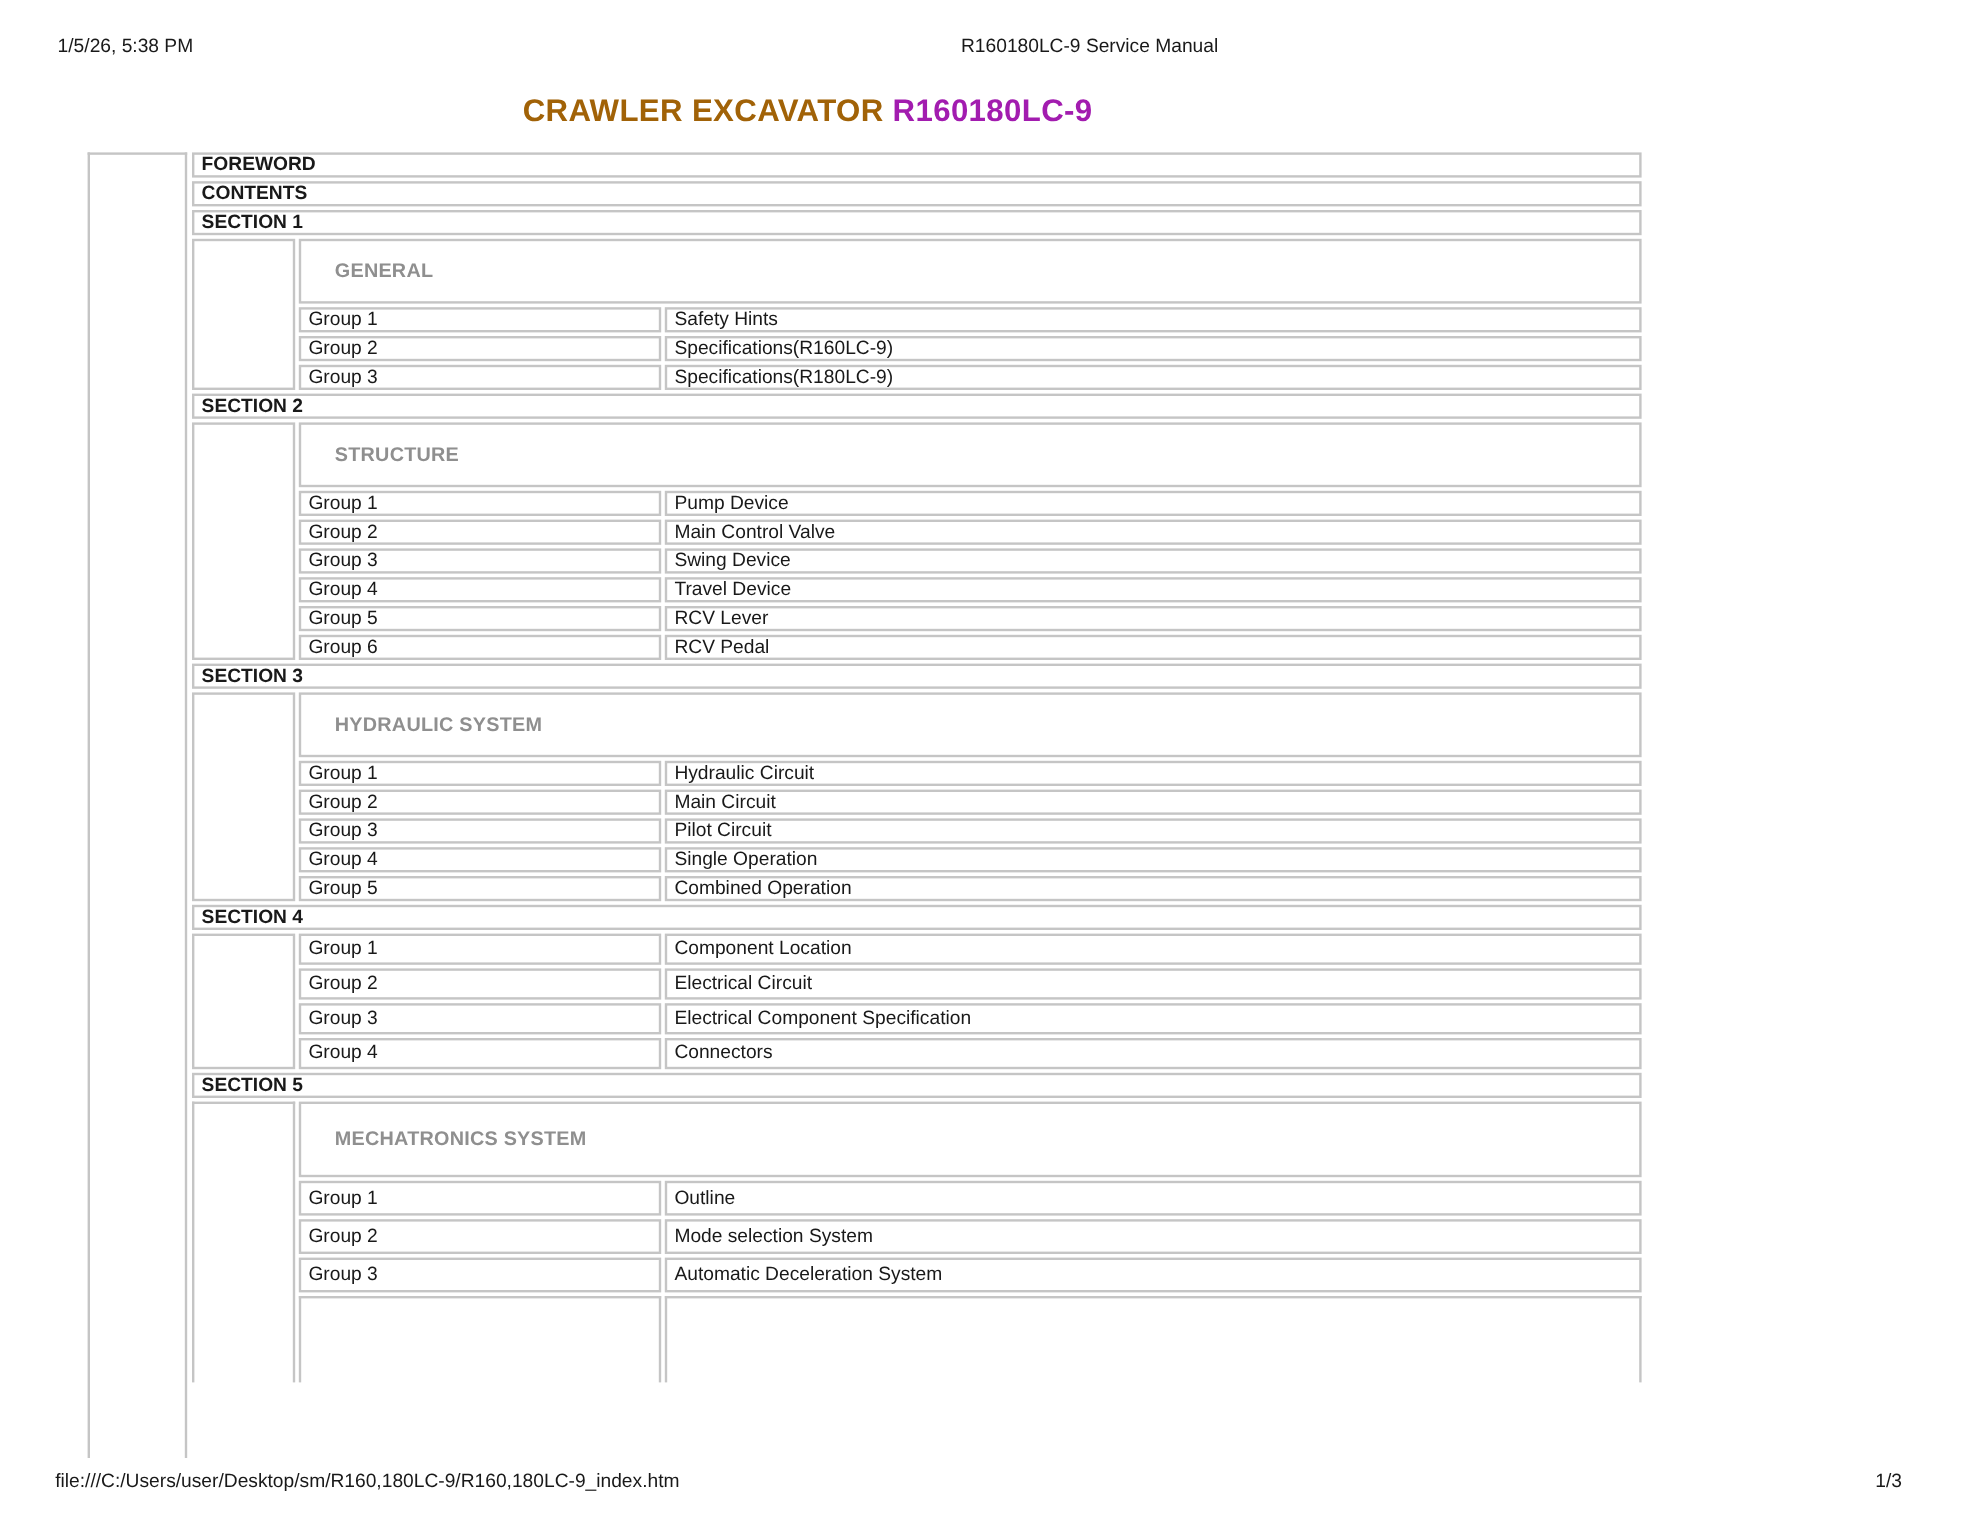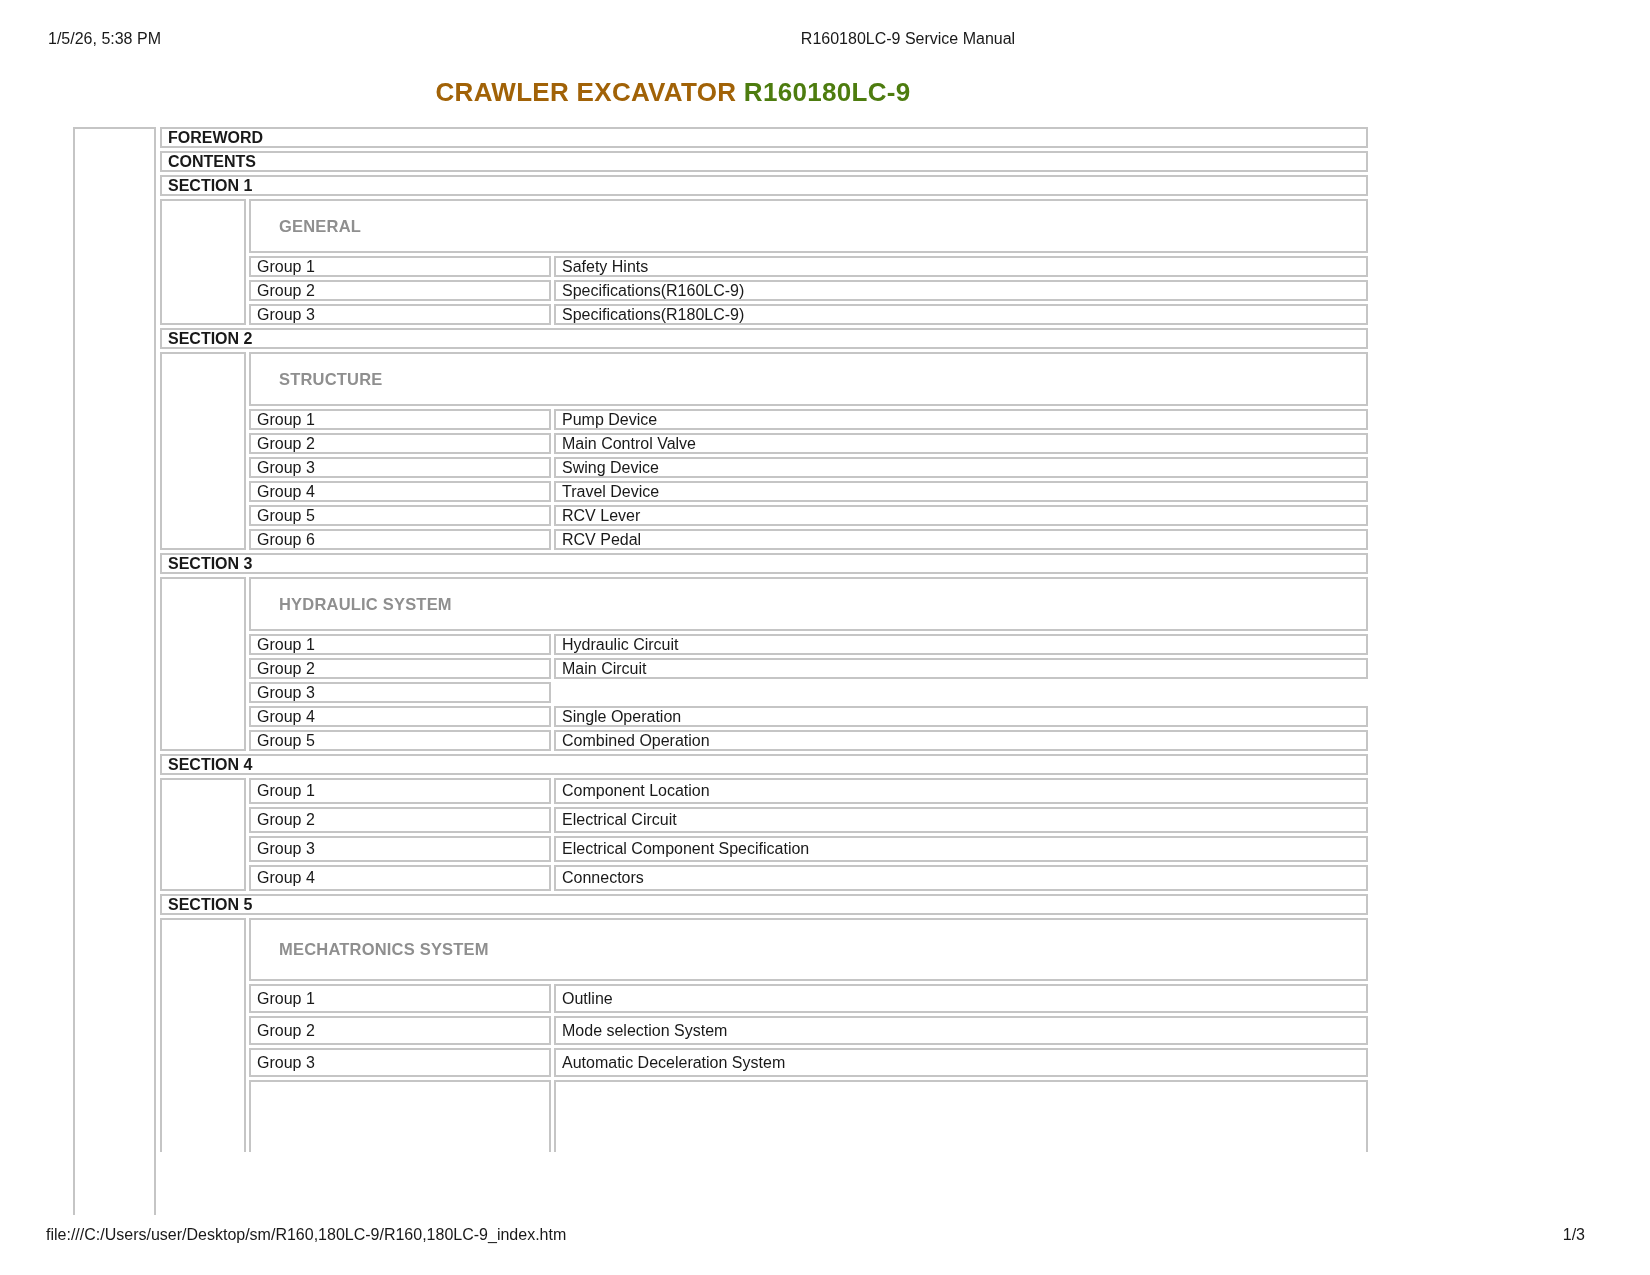--- a/index.html
+++ b/index.html
@@ -17,21 +17,21 @@
   .ph-date{position:absolute;left:48px;top:30px;font-size:16px;white-space:nowrap;}
   .ph-title{position:absolute;left:908px;top:30px;transform:translateX(-50%);font-size:16px;white-space:nowrap;}
   .pf-url{position:absolute;left:46px;top:1226px;font-size:16px;white-space:nowrap;}
   .pf-page{position:absolute;right:65px;top:1226px;font-size:16px;white-space:nowrap;}
   
   .doc-title{
     position:absolute;left:673px;top:77px;transform:translateX(-50%);
     font-size:26px;font-weight:bold;white-space:nowrap;letter-spacing:.3px;
   }
   .doc-title .t-prefix{color:#a16207;}
-  .doc-title .t-model{color:#4d7c0f;}
+  .doc-title .t-model{color:#a21caf;}
   
   .left-col{
     position:absolute;left:73px;top:127px;width:83px;height:1088px;
     box-sizing:border-box;border:2px solid var(--border);border-bottom:none;background:#fff;
   }
   
   .toc{position:absolute;left:160px;top:127px;width:1208px;}
   .cell{
     box-sizing:border-box;background:#fff;border:2px solid var(--border);
     display:flex;align-items:center;padding-left:6px;
@@ -131,20 +131,21 @@
       <div class="grow r21">
         <div class="cell gcell gname">Group 1</div>
         <div class="cell gcell gdesc">Hydraulic Circuit</div>
       </div>
       <div class="grow r21">
         <div class="cell gcell gname">Group 2</div>
         <div class="cell gcell gdesc">Main Circuit</div>
       </div>
       <div class="grow r21">
         <div class="cell gcell gname">Group 3</div>
+        <div class="cell gcell gdesc">Pilot Circuit</div>
       </div>
       <div class="grow r21">
         <div class="cell gcell gname">Group 4</div>
         <div class="cell gcell gdesc">Single Operation</div>
       </div>
       <div class="grow r21">
         <div class="cell gcell gname">Group 5</div>
         <div class="cell gcell gdesc">Combined Operation</div>
       </div>
     </div>

